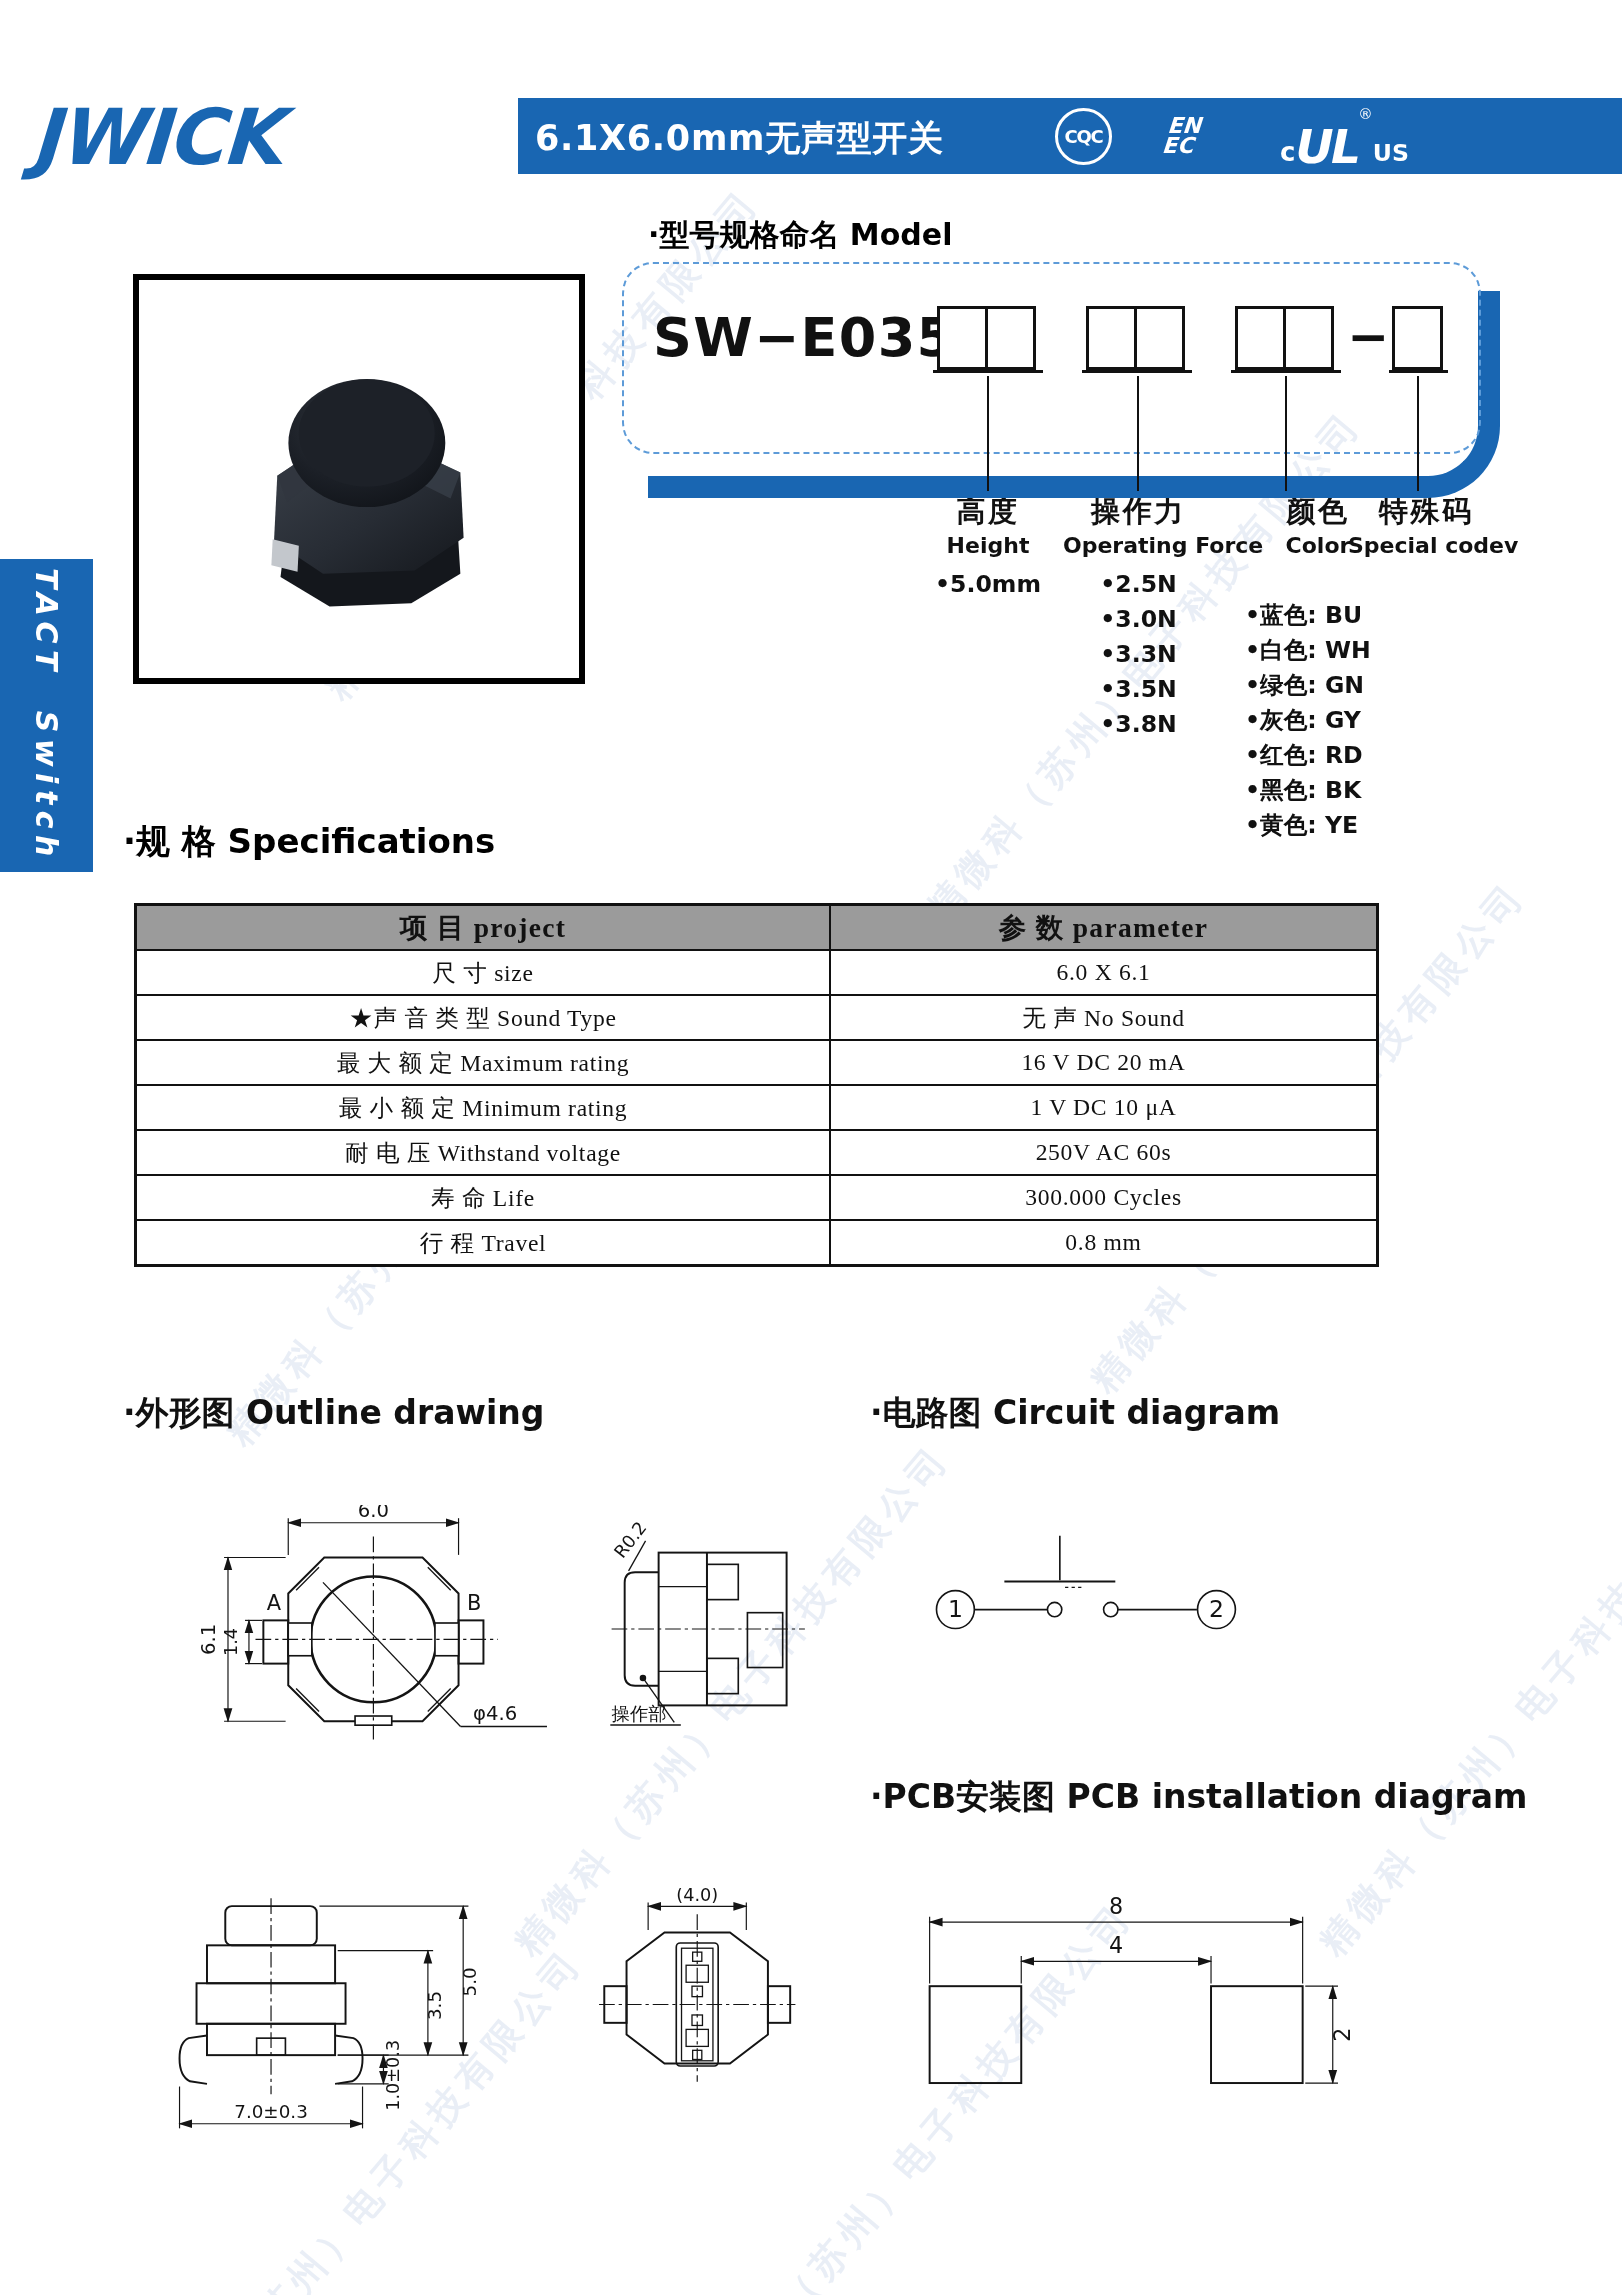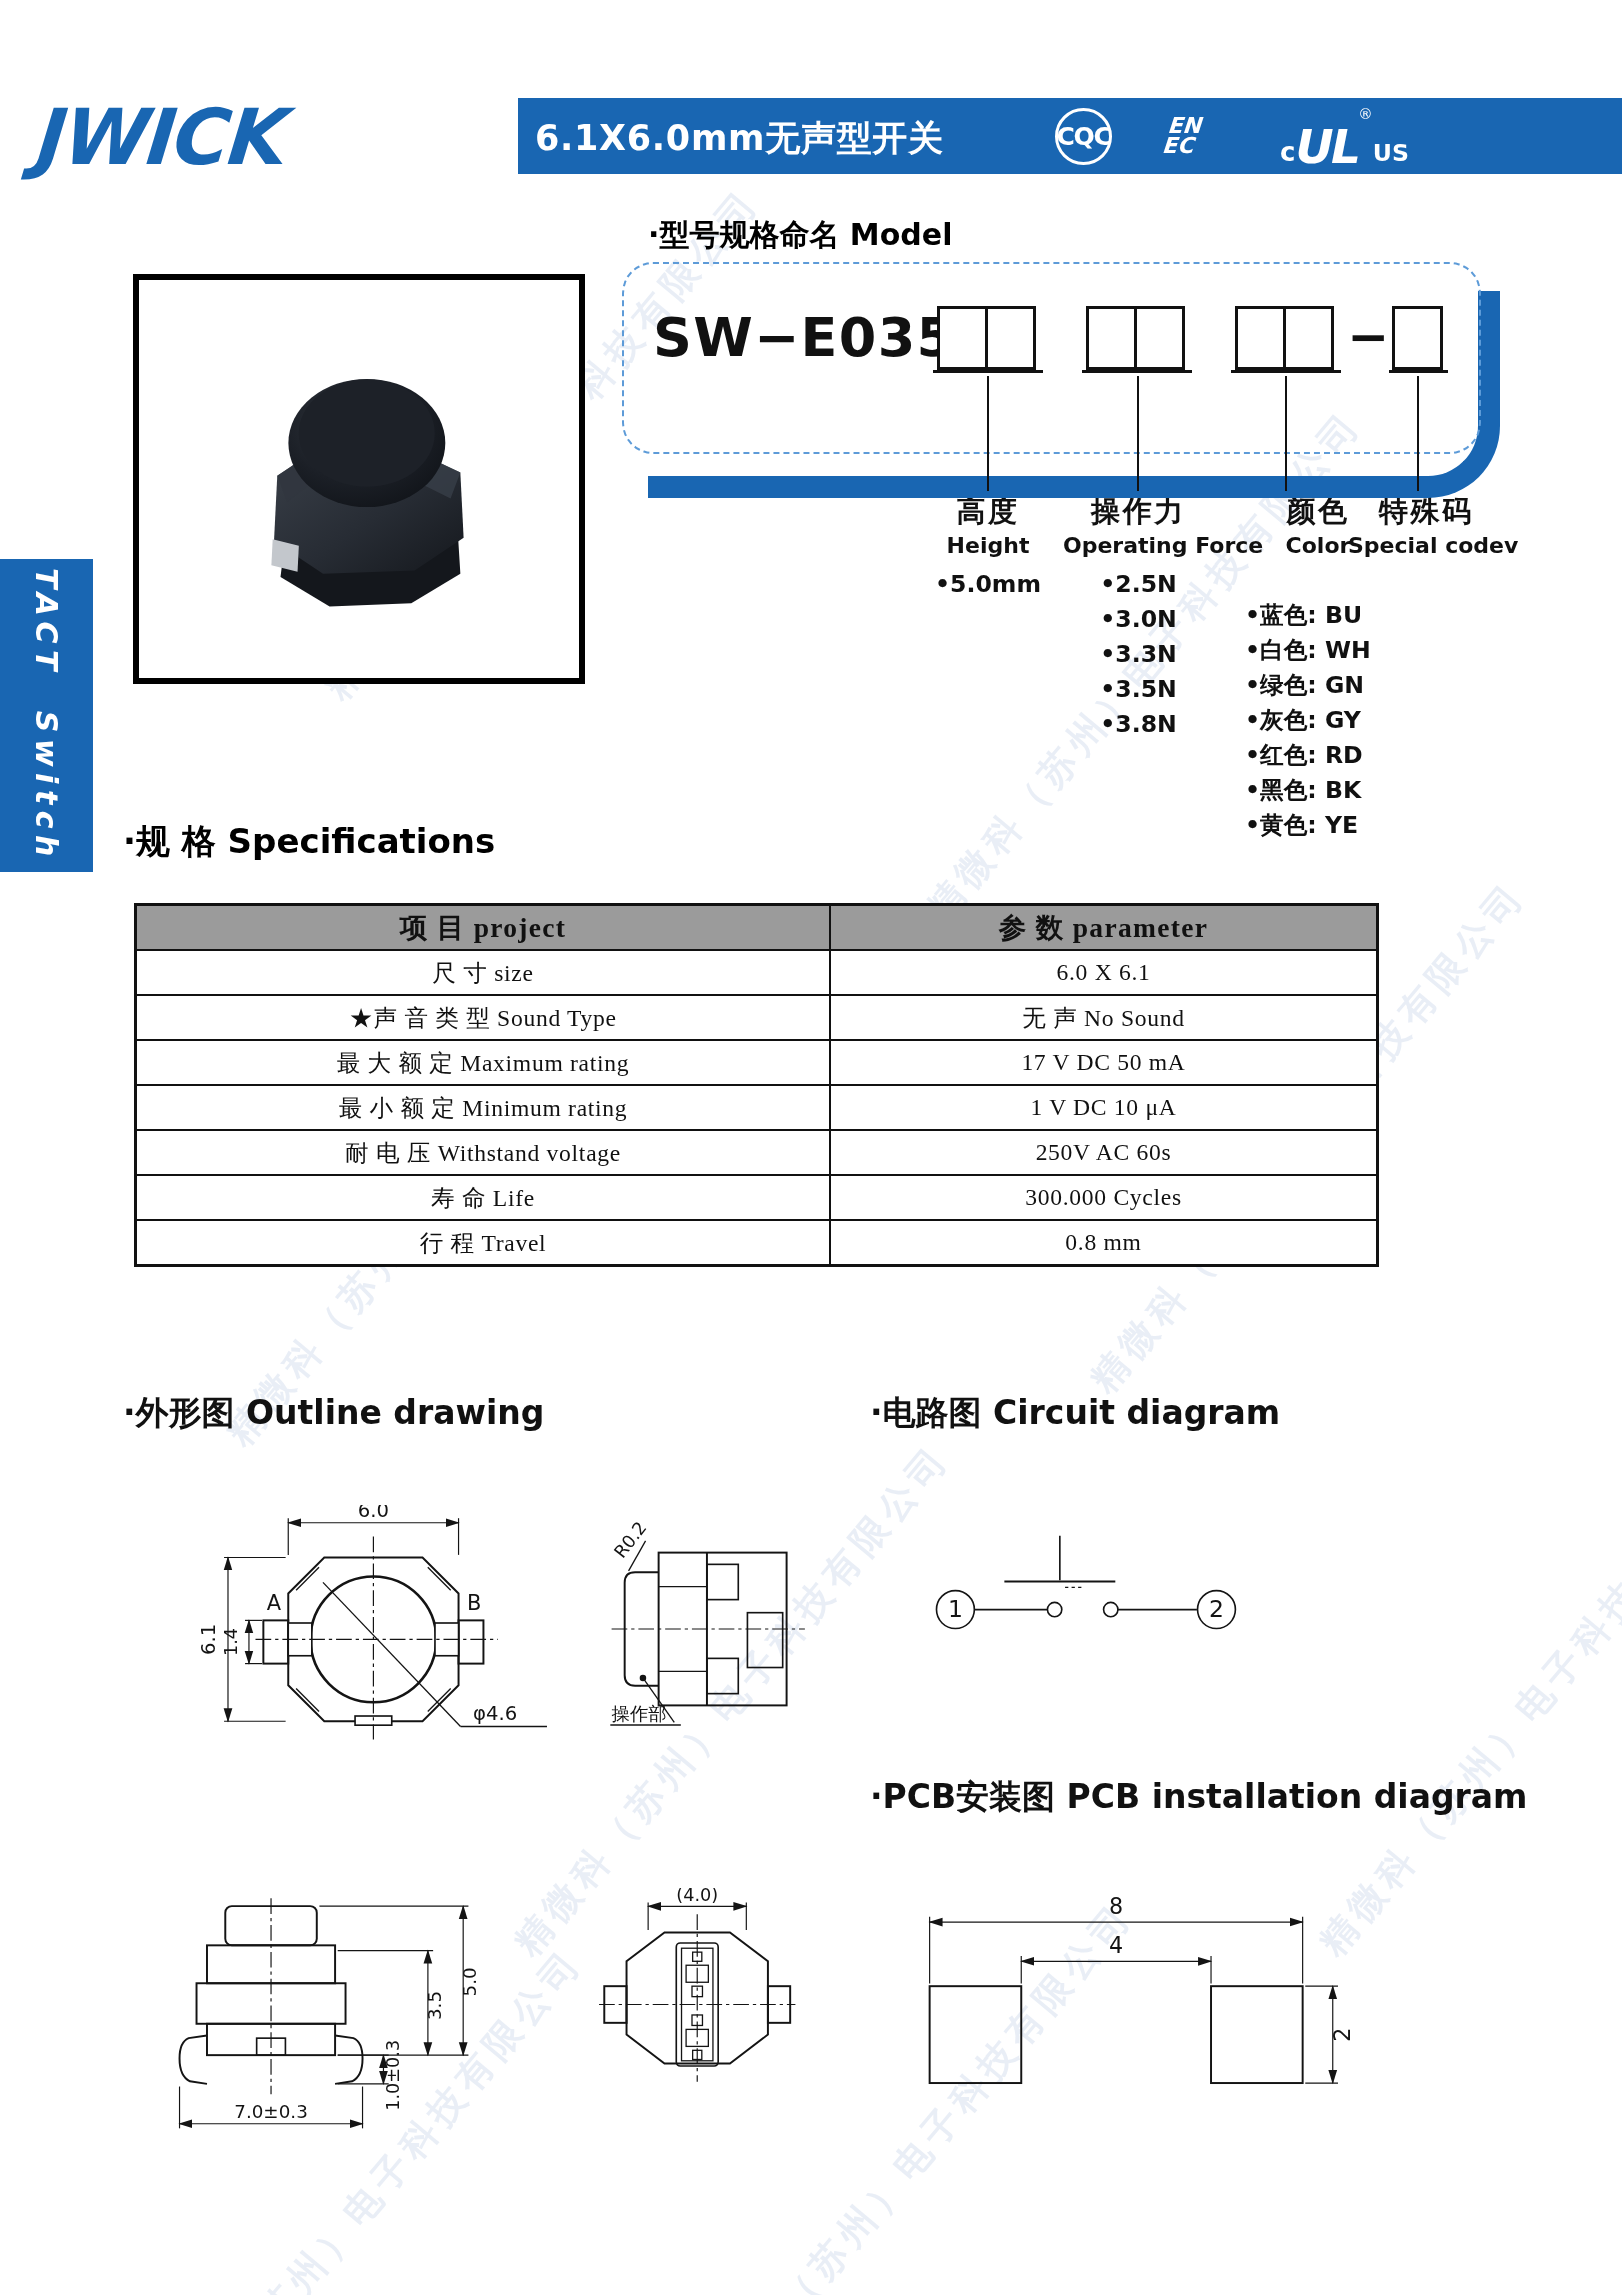--- a/index.html
+++ b/index.html
@@ -12,21 +12,21 @@
       white-space:nowrap;transform:rotate(-50deg);pointer-events:none;font-weight:600;}
   .wm-light{color:rgba(255,255,255,.22);}
 
   
   .logo{left:38px;top:93px;font-size:77px;font-weight:900;font-style:italic;
         color:#1966b2;letter-spacing:-2px;transform:skewX(-6deg);}
   .hbar{left:518px;top:98px;width:1105px;height:76px;background:#1966b2;}
   .hbar-title{position:absolute;left:17px;top:17px;font-size:35px;font-weight:800;color:#fff;letter-spacing:0.7px;}
   .cert{position:absolute;top:0;height:76px;display:flex;align-items:center;color:#fff;}
   .cqc-ring{width:51px;height:51px;border:3.9px solid #fff;border-radius:50%;
-            display:flex;align-items:center;justify-content:center;font-size:25px;font-weight:900;letter-spacing:-1.3px;}
+            display:flex;align-items:center;justify-content:center;font-size:18px;font-weight:900;letter-spacing:-1.3px;}
   .enec{transform:skewX(-18deg);font-weight:900;font-size:22px;line-height:.9;text-align:center;}
   .ulwrap{display:flex;align-items:flex-end;}
   .ul-c{font-size:26px;font-weight:800;line-height:1;}
   .ul-mark{font-size:47px;font-weight:900;font-style:italic;line-height:.8;letter-spacing:-2.6px;}
   .ul-reg{font-size:14.4px;line-height:1;align-self:flex-start;}
   .ul-us{font-size:23.6px;font-weight:900;line-height:1;}
 
   
   .tab{left:0;top:559px;width:93px;height:313px;background:#1966b2;display:flex;align-items:center;justify-content:center;}
   .tab span{writing-mode:vertical-rl;color:#fff;font-size:30px;font-weight:800;font-style:italic;letter-spacing:6.5px;white-space:pre;}
@@ -218,21 +218,21 @@
   <tr>
           <td>尺  寸 size</td>
           <td>6.0 X 6.1</td>
         </tr>
   <tr>
           <td>★声 音 类 型 Sound Type</td>
           <td>无 声 No Sound</td>
         </tr>
   <tr>
           <td>最 大 额 定 Maximum rating</td>
-          <td>17 V DC 50 mA</td>
+          <td>16 V DC 20 mA</td>
         </tr>
   <tr>
           <td>最 小 额 定 Minimum rating</td>
           <td>1 V DC 10 μA</td>
         </tr>
   <tr>
           <td>耐 电 压 Withstand voltage</td>
           <td>250V AC 60s</td>
         </tr>
   <tr>

